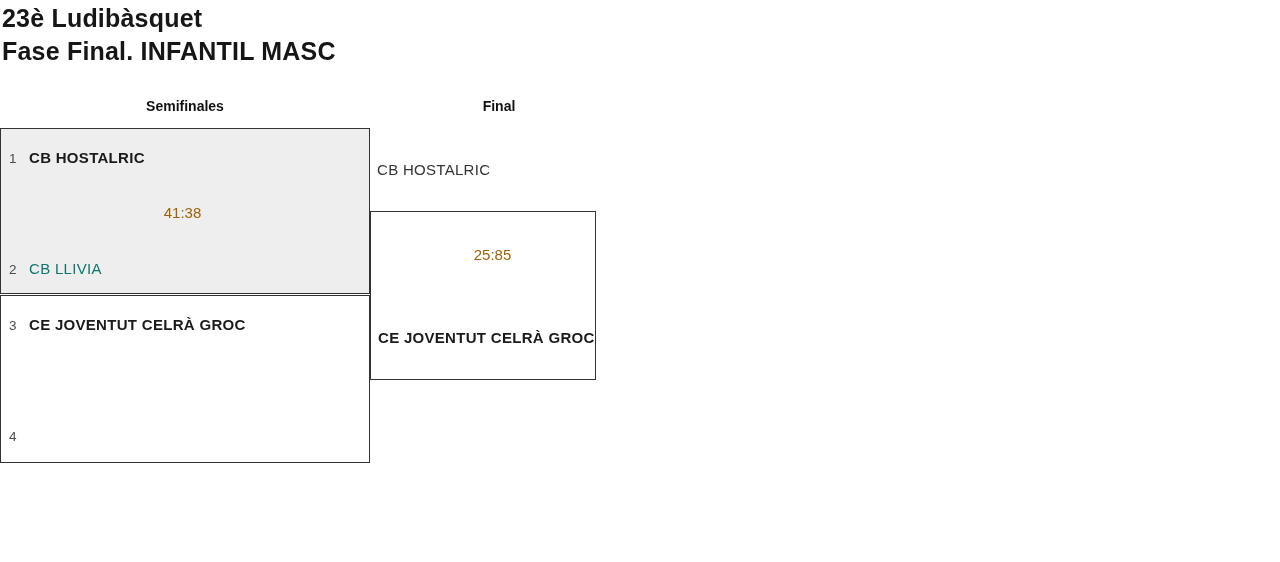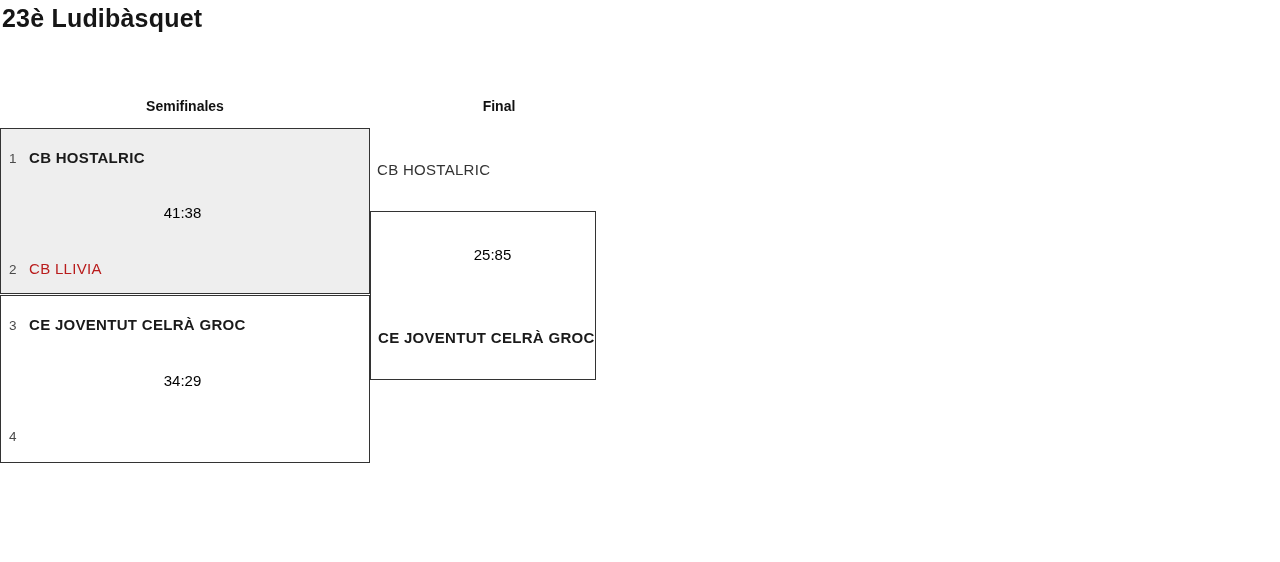--- a/index.html
+++ b/index.html
@@ -84,35 +84,35 @@
   .sf2 .row-b { top: 132px; }
 
   .seed {
     flex: 0 0 14px;
     font-size: 13.5px;
     color: #4a4a4a;
   }
   .team {
     font-size: 15px;
     letter-spacing: 0.3px;
-    color: #b91c1c;
+    color: #0f766e;
     font-weight: 400;
   }
   .team.winner {
     font-weight: 700;
     color: #1a1a1a;
   }
 
   .score {
     position: absolute;
     left: 0;
     right: 5px;
     text-align: center;
     font-size: 15px;
-    color: #000000;
+    color: #a16207;
     line-height: 17px;
   }
   .sf1 .score { top: 75px; }
   .sf2 .score { top: 76px; }
   .final-box .score { top: 34px; margin-left: 24px; }
 
   .final-box .team-row { left: 7px; top: 117px; }
 
   .final-team-top {
     position: absolute;
@@ -125,20 +125,21 @@
     white-space: nowrap;
   }
 </style>
 </head>
 <body>
 
 <div class="page">
 
   <div class="titles">
     <div class="title-line">23è Ludibàsquet</div>
+    <div class="title-line">Fase Final. INFANTIL MASC</div>
   </div>
 
 
   <div class="bracket">
 
     <div class="round-header semis">Semifinales</div>
     <div class="round-header final">Final</div>
 
     <div class="match-box sf1">
       <div class="team-row row-a">
@@ -150,21 +151,20 @@
         <span class="seed">2</span>
         <span class="team">CB LLIVIA</span>
       </div>
     </div>
 
     <div class="match-box sf2">
       <div class="team-row row-a">
         <span class="seed">3</span>
         <span class="team winner">CE JOVENTUT CELRÀ GROC</span>
       </div>
-      <div class="score">34:29</div>
       <div class="team-row row-b">
         <span class="seed">4</span>
       </div>
     </div>
 
     <div class="final-team-top">CB HOSTALRIC</div>
 
     <div class="match-box final-box">
       <div class="score">25:85</div>
       <div class="team-row">

